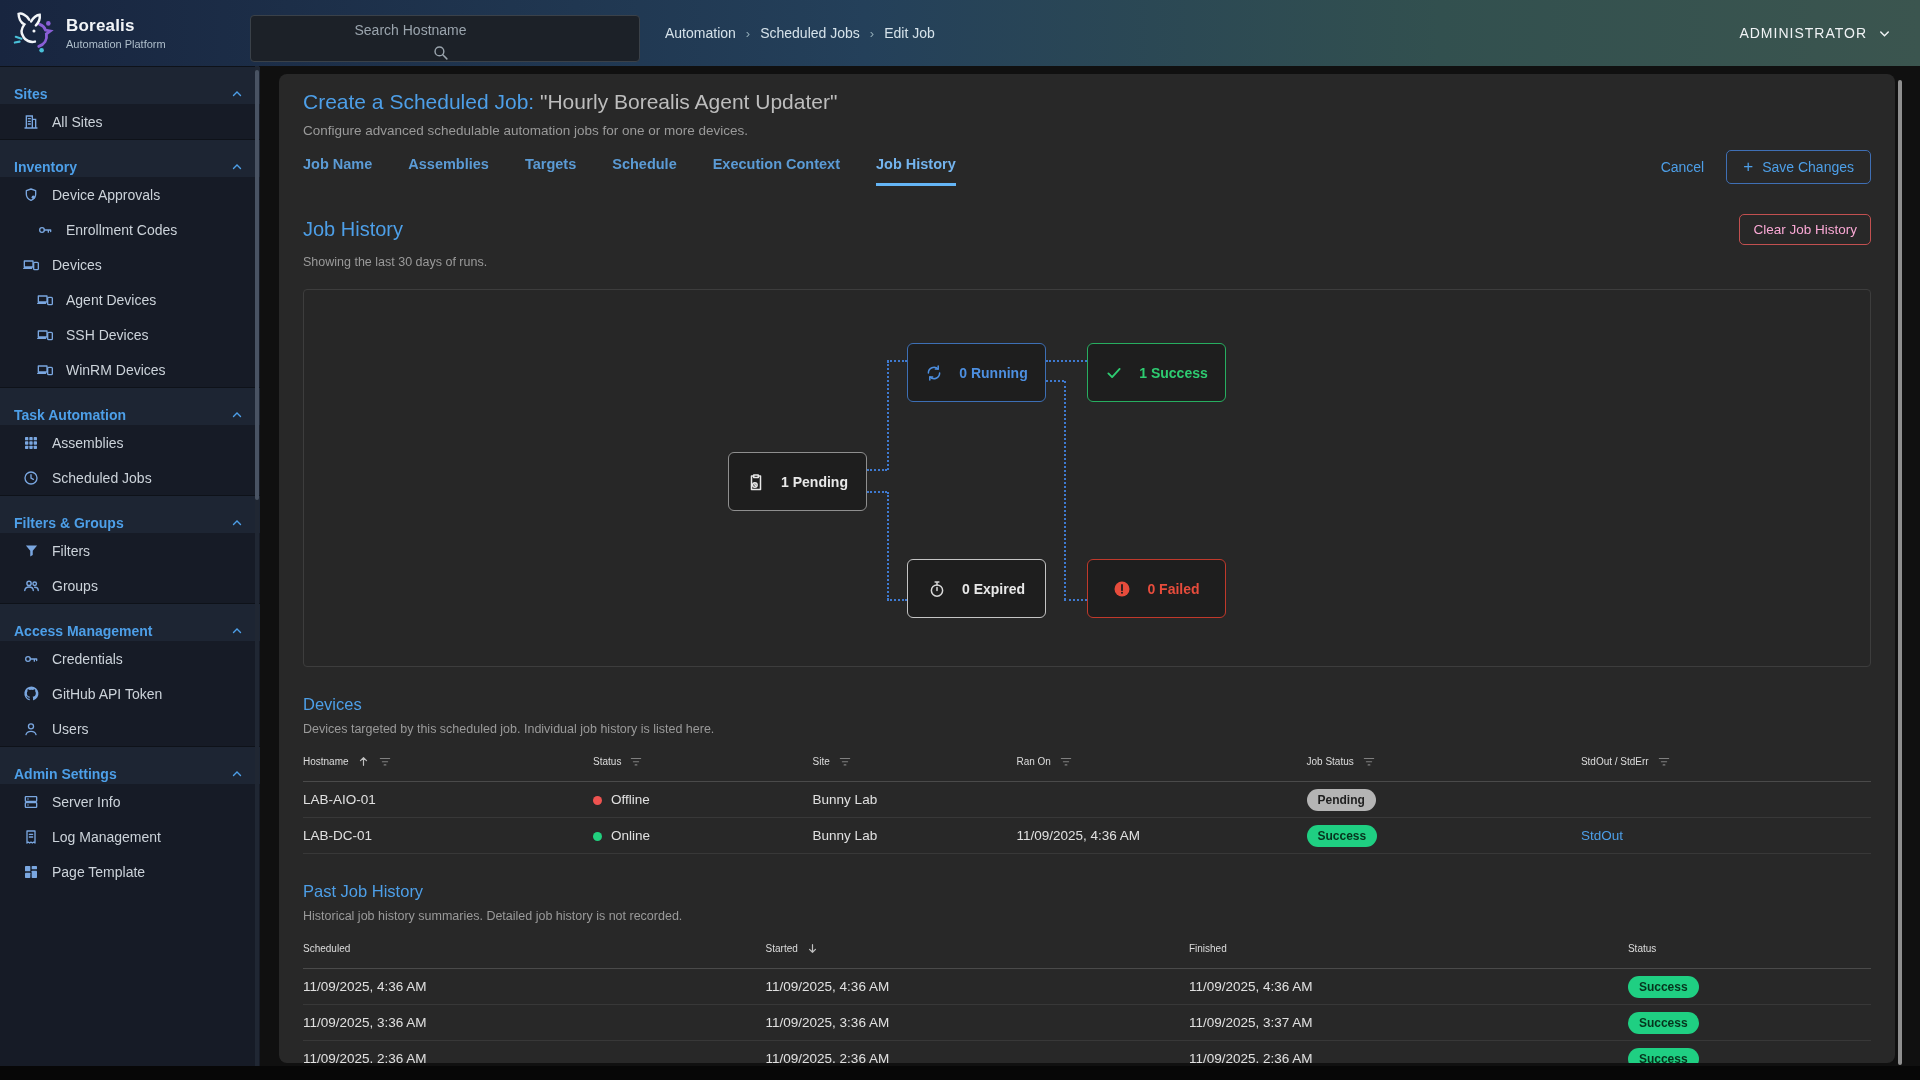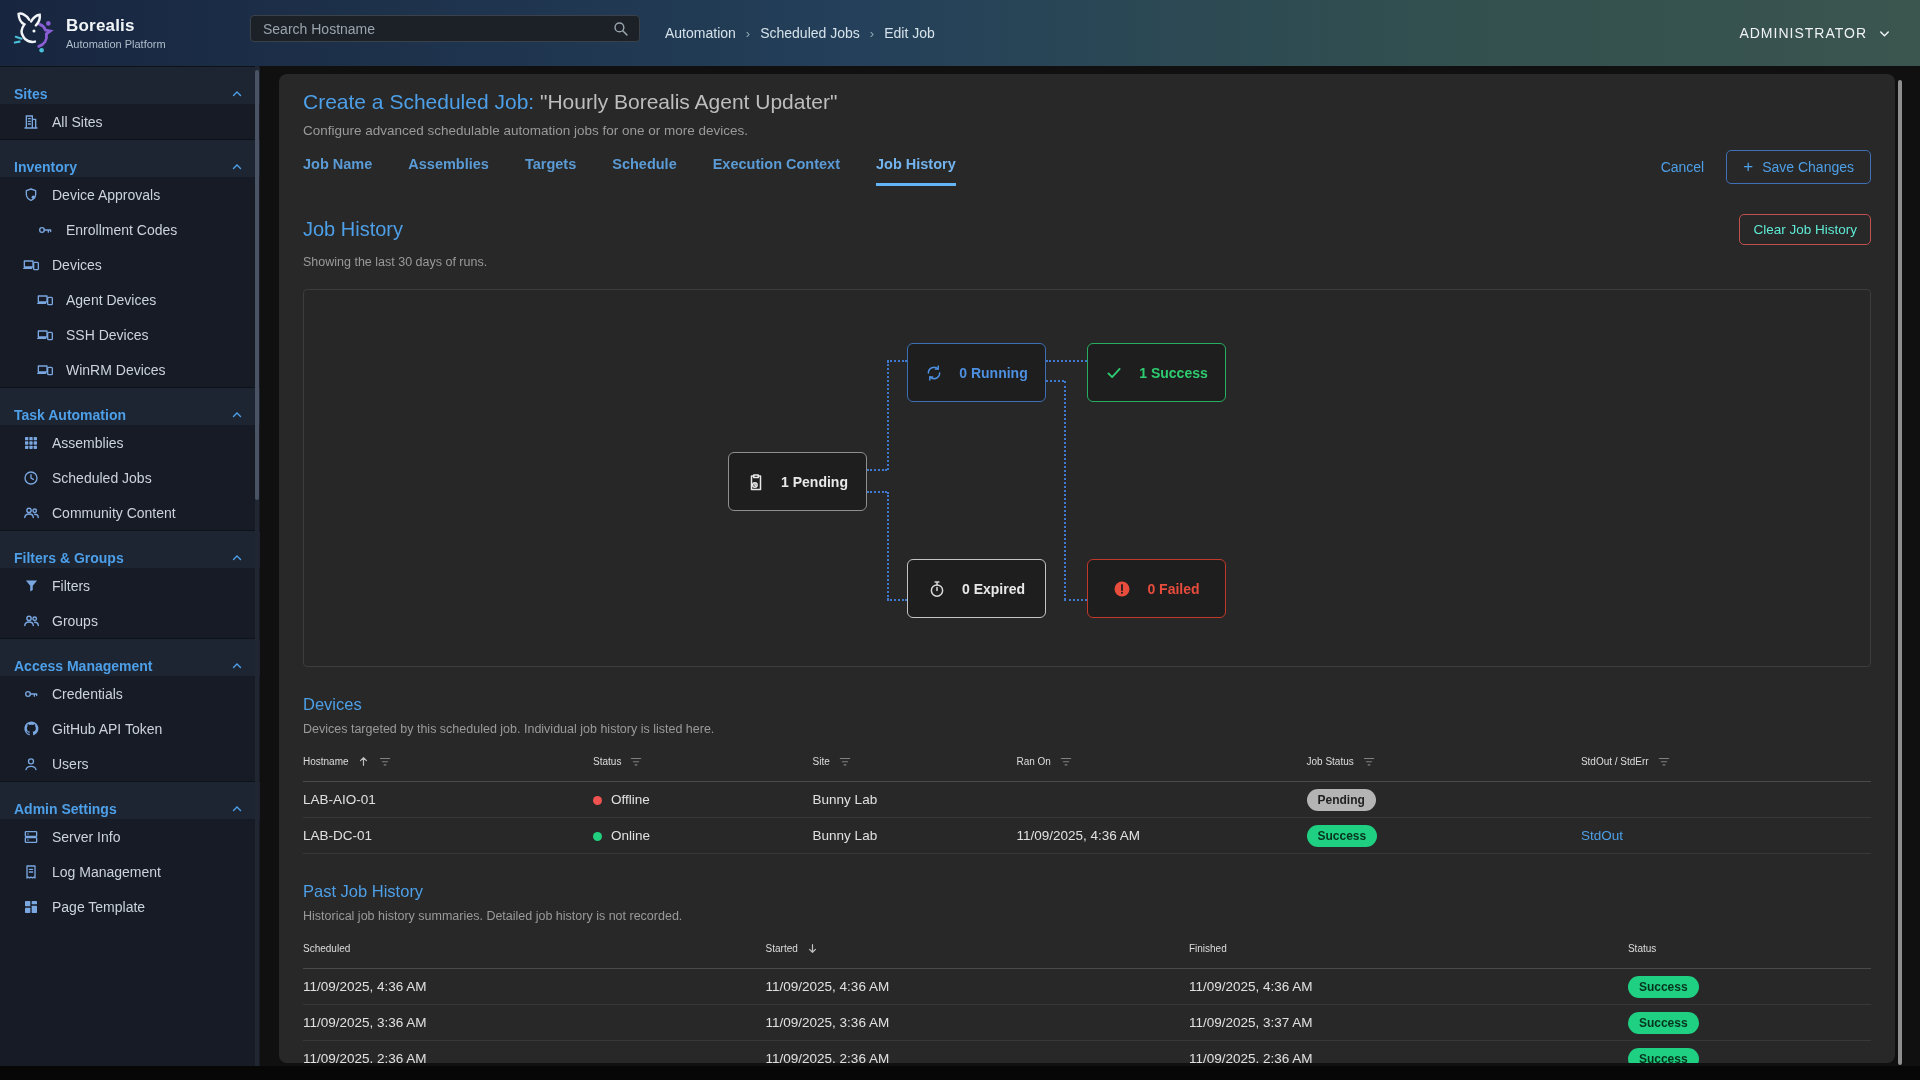--- a/index.html
+++ b/index.html
@@ -6,23 +6,23 @@
   html,body { width:1920px; height:1080px; overflow:hidden; background:#0d0d0d;
               font-family:"Liberation Sans", sans-serif; }
 
   
   .topbar { position:absolute; left:0; top:0; width:1920px; height:66px;
             background:linear-gradient(90deg,#18253f 0%, #24405a 45%, #32504f 75%, #3b554f 100%);
             display:flex; z-index:5; }
   .brand { display:flex; align-items:center; gap:10px; padding-left:10px; width:250px; }
   .brand-text .t1 { color:#f2f5f8; font-size:17px; font-weight:bold; letter-spacing:.2px; }
   .brand-text .t2 { color:#aebecb; font-size:11px; margin-top:2px; }
-  .searchbox { position:absolute; left:250px; top:15px; width:390px; height:27px;
+  .searchbox { position:absolute; left:250px; top:15px; width:390px; height:47px;
                background:#1c2128; border:1px solid #3a4149; border-radius:4px;
-               display:flex; align-items:center; }
+               display:flex; align-items:center;flex-direction:column; }
   .searchbox input { flex:1; background:transparent; border:none; outline:none;
                      color:#cfd6dc; font-size:14px; padding:0 12px;
                      font-family:"Liberation Sans", sans-serif; }
   .searchbox input::placeholder { color:#9aa4ad; }
   .search-ic { margin-right:10px; display:flex; }
   .breadcrumb { position:absolute; left:665px; top:0; height:66px; display:flex;
                 align-items:center; gap:10px; font-size:14px; color:#d5e2ea; }
   .breadcrumb .sep { color:#8fa9b5; font-size:13px; }
   .usermenu { position:absolute; right:28px; top:0; height:66px; display:flex;
               align-items:center; gap:10px; color:#f0f3f5; font-size:14px;
@@ -59,21 +59,21 @@
   .tab.active { color:#74b4ee; border-bottom:3px solid #64b5f6; }
   .tab-actions { margin-left:auto; display:flex; align-items:center; gap:22px; margin-top:-6px; }
   .cancel-link { color:#4d9fe8; font-size:14px; cursor:pointer; }
   .save-btn { display:flex; align-items:center; gap:9px; border:1px solid #3f6fb5;
               color:#4d9fe8; font-size:14px; padding:8px 16px; border-radius:5px;
               background:transparent; cursor:pointer; font-family:"Liberation Sans",sans-serif; }
   .save-plus { font-size:17px; line-height:14px; }
 
   .section-row { margin-top:28px; display:flex; align-items:center; }
   .jh-heading { color:#4d9fe8; font-size:20px; }
-  .clear-btn { margin-left:auto; border:1px solid #c25050; color:#5eead4; background:transparent;
+  .clear-btn { margin-left:auto; border:1px solid #c25050; color:#f9a8d4; background:transparent;
                font-size:13.5px; padding:7px 13px; border-radius:5px; cursor:pointer;
                font-family:"Liberation Sans",sans-serif; }
   .small-sub { margin-top:10px; color:#9a9a9a; font-size:12.5px; }
 
   
   .flow { position:relative; margin-top:20px; height:378px; background:#272727;
           border:1px solid #3d3d3d; border-radius:4px; }
   .fbox { position:absolute; width:139px; height:59px; background:#1e1e1e;
           border-radius:6px; display:flex; align-items:center; justify-content:center;
           gap:16px; font-size:14px; font-weight:bold; }
@@ -271,30 +271,20 @@
   </div>
   <div class="sb-item">
     <span class="ic">
         <svg width="16" height="16" viewBox="0 0 24 24" fill="none" stroke="#7aa7e0" stroke-width="2" stroke-linecap="round">
           <circle cx="12" cy="12" r="9"></circle>
           <path d="M12 7v5l3.5 2"></path>
         </svg>
       </span>
     <span>Scheduled Jobs</span>
   </div>
-  <div class="sb-item">
-    <span class="ic">
-        <svg width="17" height="17" viewBox="0 0 24 24" fill="none" stroke="#7aa7e0" stroke-width="2" stroke-linecap="round">
-          <circle cx="8.5" cy="9" r="3"></circle>
-          <circle cx="16.5" cy="9.5" r="2.5"></circle>
-          <path d="M2.5 19c0-3.2 2.7-5 6-5s6 1.8 6 5M16.5 14.5c2.8 0 5 1.7 5 4.5"></path>
-        </svg>
-      </span>
-    <span>Community Content</span>
-  </div>
 
   <div class="sb-section-header">
     <span>Filters &amp; Groups</span>
     <span>
         <svg width="14" height="14" viewBox="0 0 24 24" fill="none" stroke="#4d9fe8" stroke-width="2.4" stroke-linecap="round">
           <path d="M6 14.5l6-6 6 6"></path>
         </svg>
       </span>
   </div>
   <div class="sb-item">

